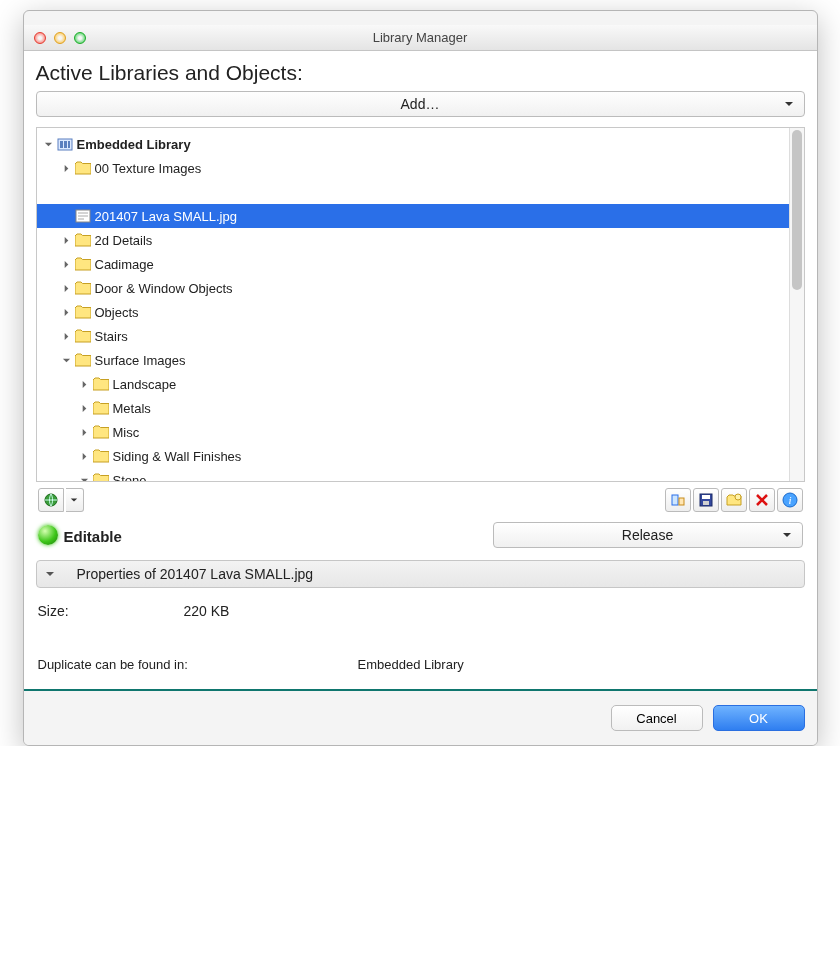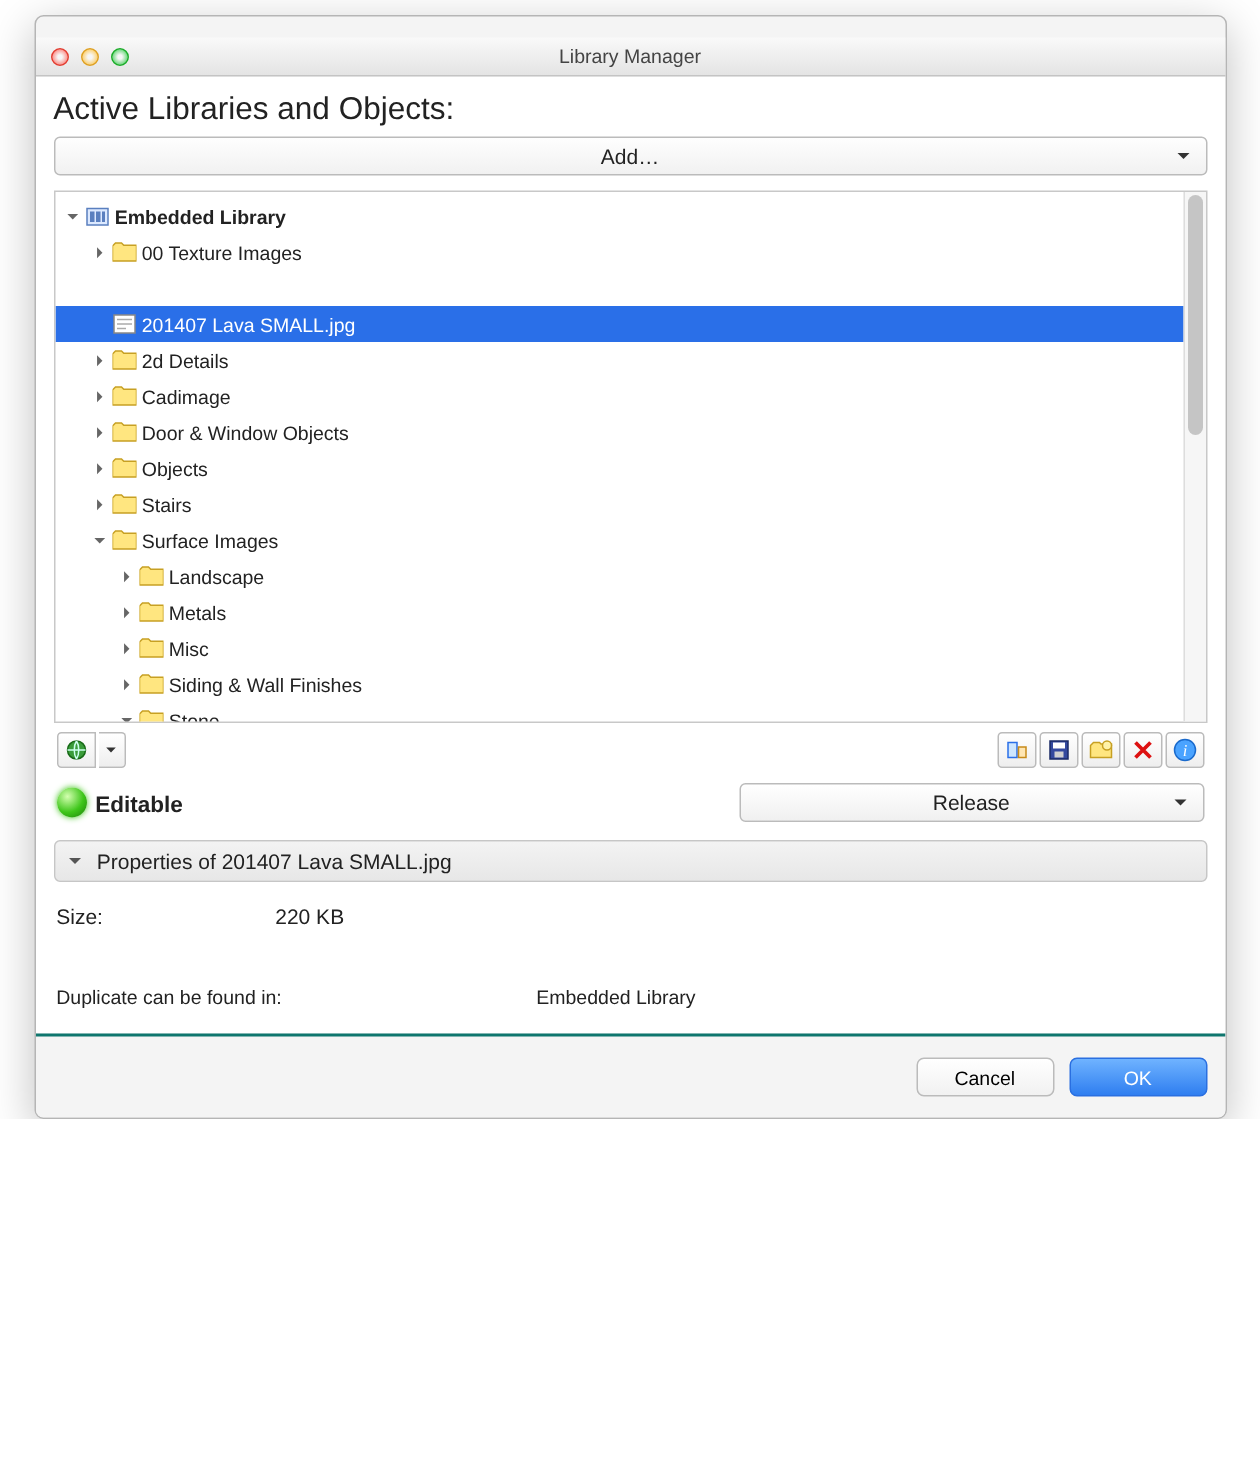--- a/index.html
+++ b/index.html
@@ -36,21 +36,21 @@
 .tb-btn { width:26px; height:24px; border:1px solid #bbb; background:linear-gradient(#fff,#eee); border-radius:3px; display:flex; align-items:center; justify-content:center; font-size:14px; cursor:pointer;}
 .tb-btn.arrow { width:18px; border-left:none; border-radius:0 3px 3px 0;}
 .tb-btn.globe { border-radius:3px 0 0 3px;}
 
 .status-row { display:flex; align-items:center; justify-content:space-between; padding:4px 2px 12px; }
 .status-left { display:flex; align-items:flex-end; gap:6px; font-weight:bold; font-size:15px;}
 .green-dot { width:20px; height:20px; border-radius:50%; background:radial-gradient(circle at 35% 30%, #d4ffb0, #3ec61a 55%, #1a7d08); box-shadow:0 0 4px #3ec61a;}
 .release-btn { width:310px; height:26px; border:1px solid #bbb; border-radius:4px; background:linear-gradient(#fff,#f0f0f0); display:flex; align-items:center; justify-content:center; position:relative; font-size:14px; cursor:pointer;}
 .release-btn .caret { position:absolute; right:10px; }
 
-.props-header { background:linear-gradient(#f3f3f3,#e7e7e7); border:1px solid #c6c6c6; border-radius:4px; padding:5px 8px; display:flex; align-items:center; gap:10px; font-size:14px;}
+.props-header { background:linear-gradient(#f3f3f3,#e7e7e7); border:1px solid #c6c6c6; border-radius:4px; padding:5px 8px; display:flex; align-items:center; gap:22px; font-size:14px;}
 .props { padding:8px 2px 0; }
 .prow { display:flex; align-items:center; min-height:30px; font-size:14px;}
 .plabel { width:140px; }
 .pval { flex:1; }
 input.text { width:100%; height:26px; border:1px solid #bbb; border-radius:2px; padding:0 6px; font-size:14px; }
 .info-row { display:flex; font-size:13px; padding:3px 0;}
 .info-label { width:320px; }
 
 .footer { display:flex; justify-content:flex-end; gap:10px; padding:14px 12px; border-top:2px solid #0f766e; background:#f4f4f4;}
 .btn { min-width:92px; height:26px; border-radius:5px; border:1px solid #bbb; background:linear-gradient(#fff,#f1f1f1); font-size:13px; cursor:pointer;}

